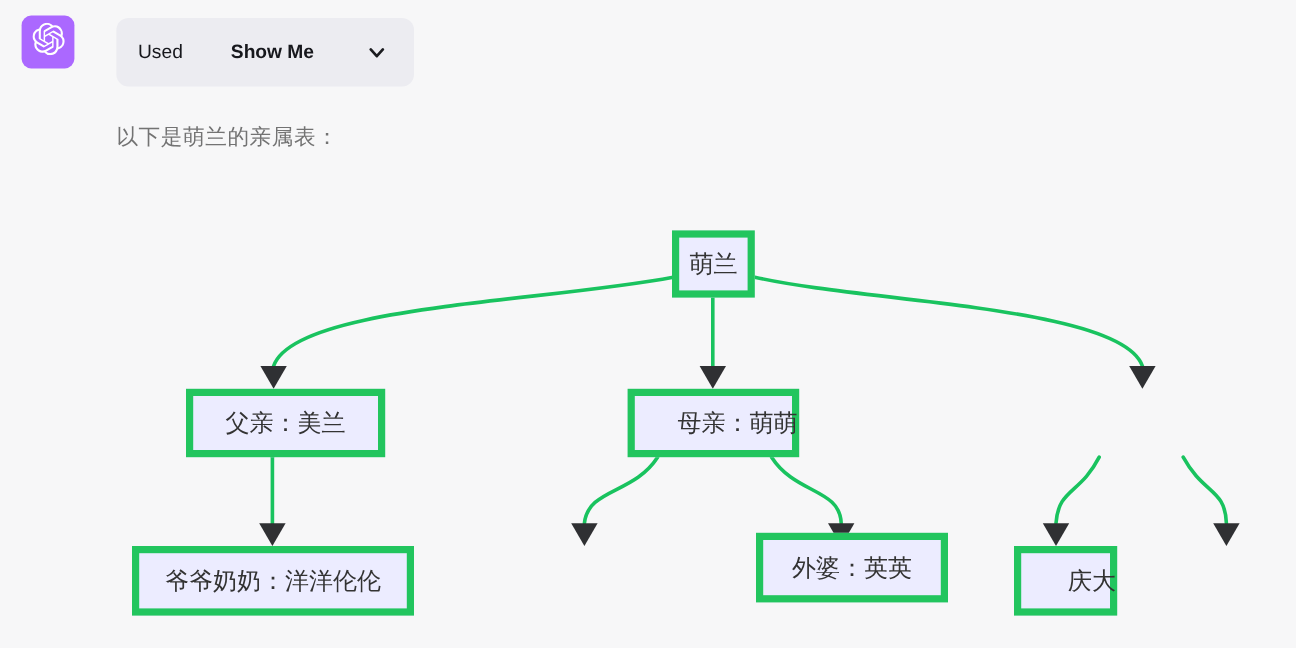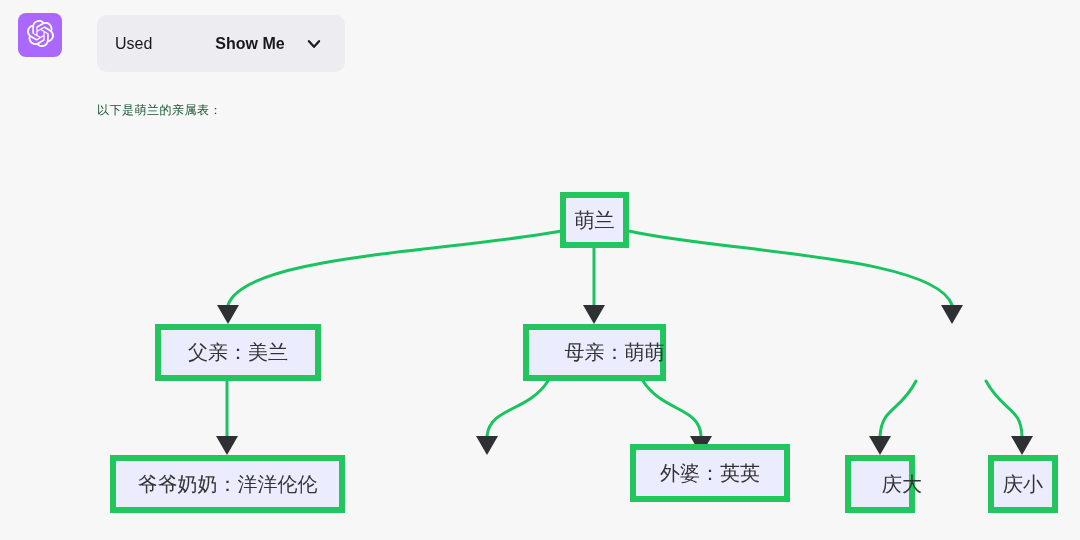--- a/index.html
+++ b/index.html
@@ -22,26 +22,26 @@
     position:absolute; left:97px; top:15px;
     width:248px; height:57px;
     background:#ececf1;
     border:none; border-radius:10px;
     display:flex; align-items:center; justify-content:space-between;
     padding:0 22px 0 18px;
     font-family:inherit;
     font-size:16px; color:#17181d;
     cursor:pointer;
   }
-  .plugin-btn .label { display:flex; align-items:center; gap:23px; }
+  .plugin-btn .label { display:flex; align-items:center; gap:0; }
   .plugin-btn .plugin-name { font-weight:700;margin-left:40px; }
   .chevron { display:flex; align-items:center; }
   .message {
     position:absolute; left:97px; top:102px;
-    font-size:12px; color:#14532d;
+    font-size:18px; color:#737373;
     letter-spacing:0.5px;
   }
   .diagram { position:absolute; inset:0; }
   .edges { position:absolute; left:0; top:0; }
   .node {
     position:absolute;
     background:#ececff;
     border:6px solid #22c55e;
     display:flex; align-items:center; justify-content:center;
     font-size:20px; color:#333;
@@ -96,15 +96,14 @@
       <polygon points="869,436 891,436 880,455"></polygon>
       <polygon points="1011,436 1033,436 1022,455"></polygon>
     </g>
   </svg>
 
   <div class="node" style="left:560px; top:192px; width:69px;  height:56px;">萌兰</div>
   <div class="node" style="left:155px; top:324px; width:166px; height:57px;">父亲：美兰</div>
   <div class="node" style="left:523px; top:324px; width:143px; height:57px;padding-left:40px;">母亲：萌萌</div>
   <div class="node" style="left:110px; top:455px; width:235px; height:58px;text-align:center;">爷爷奶奶：洋洋伦伦</div>
   <div class="node" style="left:630px; top:444px; width:160px; height:58px;">外婆：英英</div>
-  <div class="node" style="left:845px; top:455px; width:70px;  height:58px;padding-left:44px;">庆大</div>
-  <div class="node" style="left:988px; top:455px; width:70px;  height:58px;">庆小</div>
+  <div class="node" style="left:845px; top:455px; width:86px;  height:58px;padding-left:44px;">庆大</div>
 </div>
 
 </body></html>

